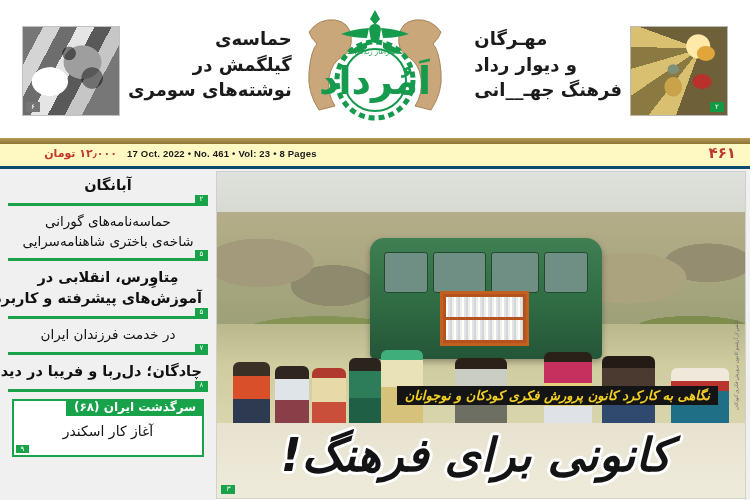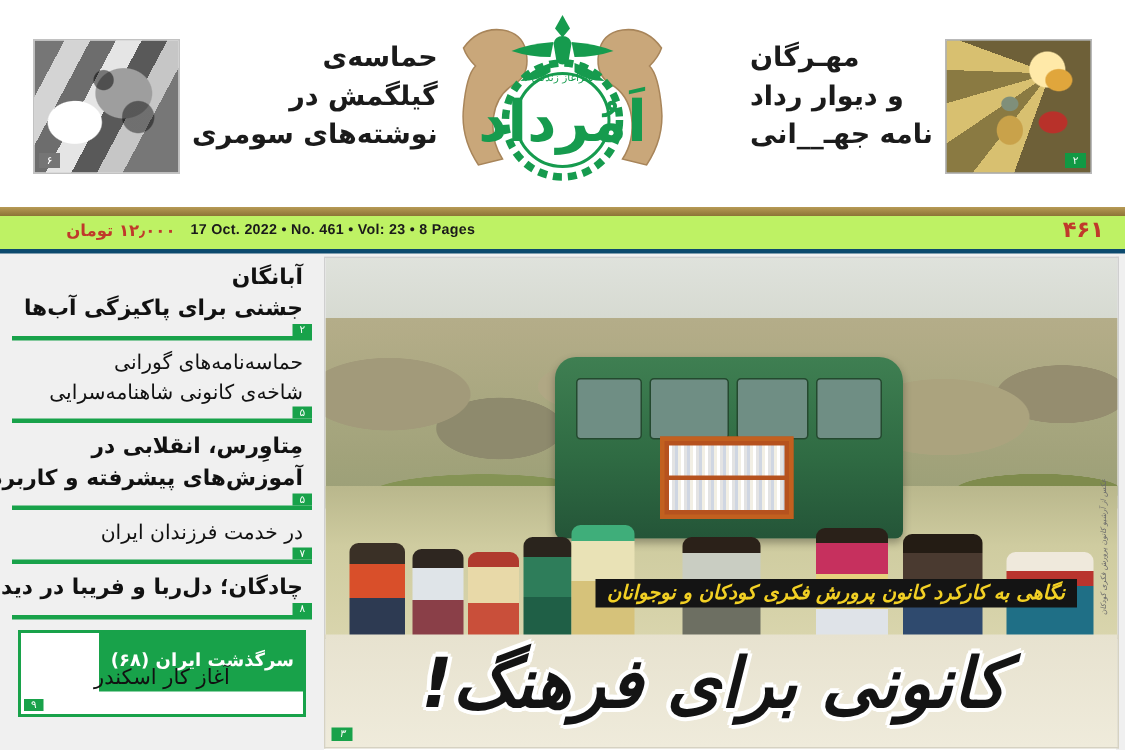--- a/index.html
+++ b/index.html
@@ -65,47 +65,47 @@
   .mast-right .side-head{text-align:left;}
 
   
   .logo{position:absolute;left:50%;top:2px;transform:translateX(-50%);width:168px;height:132px;}
   .logo svg{display:block;}
 
   
   .goldbar{position:absolute;left:0;top:138px;width:750px;height:6px;
     background:linear-gradient(180deg,#b79a55,#8c7436);}
   .infobar{position:absolute;left:0;top:144px;width:750px;height:22px;
-    background:#bef264;border-bottom:8px solid #0c4a6e;}
+    background:#fef9c3;border-bottom:3px solid #0c4a6e;}
   .infobar .inner{position:relative;width:100%;height:100%;}
   .price{position:absolute;right:633px;top:3px;color:#c0392b;font-weight:bold;font-size:11px;}
   .latin-info{position:absolute;left:127px;top:4px;color:#1a1a1a;font-weight:bold;font-size:9.5px;
     font-family:"Liberation Sans",sans-serif;direction:ltr;letter-spacing:.2px;}
   .issue-no{position:absolute;right:14px;top:0px;color:#c0392b;font-weight:bold;font-size:15px;}
   .fa-info{position:absolute;right:48px;top:5px;color:#1a1a1a;font-size:8px;white-space:nowrap;}
 
   
   .content{position:absolute;left:0;top:169px;width:750px;height:331px;background:#f0f0f0;}
 
   
   .sidebar{position:absolute;left:8px;top:2px;width:200px;height:327px;background:#f0f0f0;}
-  .sb-item{position:relative;padding:4px 6px 5px 6px;text-align:right;}
+  .sb-item{position:relative;padding:4px 6px 5px 6px;text-align:center;}
   .sb-item .t{color:#111;font-size:13.5px;line-height:1.45;white-space:nowrap;}
   .sb-item.bold .t{font-weight:bold;font-size:14.5px;}
   .sb-rule{position:relative;height:3px;background:#18a24a;margin:2px 0 2px 0;}
   .sb-rule .b{
     position:absolute;right:0;top:-8px;background:#18a24a;color:#fff;
     font-size:7px;line-height:8px;height:8px;min-width:9px;text-align:center;padding:0 2px;
   }
   .sb-box{
     position:relative;margin:7px 4px 0 4px;border:2px solid #18a24a;background:#fff;height:54px;
   }
   .sb-box .cap{
     position:absolute;right:-2px;top:-2px;background:#18a24a;color:#fff;
-    font-weight:bold;font-size:12px;line-height:17px;height:17px;padding:12px 8px;white-space:nowrap;
+    font-weight:bold;font-size:12px;line-height:17px;height:17px;padding:0 8px;white-space:nowrap;
   }
   .sb-box .body{position:absolute;right:0;left:0;top:22px;text-align:center;font-size:14px;color:#111;}
   .sb-box .bx-badge{
     position:absolute;left:2px;bottom:2px;background:#18a24a;color:#fff;
     font-size:7px;line-height:8px;height:8px;min-width:9px;text-align:center;padding:0 2px;
   }
 
   
   .main{position:absolute;right:6px;top:2px;width:528px;height:415px;background:#fff;font-style:italic;}
   .photo{position:absolute;left:0;top:0;width:528px;height:253px;border:1px solid #cfcfcf;overflow:hidden;}
@@ -196,49 +196,48 @@
       </svg>
     </div>
 
     <div class="mast-side mast-right">
       <div class="side-photo ph-mehregan">
         <span class="pg-badge r">۲</span>
       </div>
       <div class="side-head">
         <div>مهـرگان</div>
         <div>و دیوار رداد</div>
-        <div>نامه جهـ__انی</div>
+        <div>فرهنگ جهـ__انی</div>
       </div>
     </div>
   </div>
 
   <div class="goldbar"></div>
   <div class="infobar">
     <div class="inner">
       <span class="price">۱۲٫۰۰۰ تومان</span>
       <span class="latin-info">17 Oct. 2022  •  No. 461  •  Vol: 23  •  8 Pages</span>
       <span class="issue-no">۴۶۱</span>
     </div>
   </div>
 
   <div class="content">
 
     <div class="sidebar">
 
       <div class="sb-item bold">
         <div class="t">آبانگان</div>
-        <div class="t">جشنی برای پاکیزگی آب‌ها</div>
       </div>
       <div class="sb-rule">
         <span class="b">۲</span>
       </div>
 
       <div class="sb-item">
         <div class="t">حماسه‌نامه‌های گورانی</div>
-        <div class="t">شاخه‌ی کانونی شاهنامه‌سرایی</div>
+        <div class="t">شاخه‌ی باختری شاهنامه‌سرایی</div>
       </div>
       <div class="sb-rule">
         <span class="b">۵</span>
       </div>
 
       <div class="sb-item bold">
         <div class="t">مِتاوِرس، انقلابی در</div>
         <div class="t">آموزش‌های پیشرفته و کاربردی</div>
       </div>
       <div class="sb-rule">

